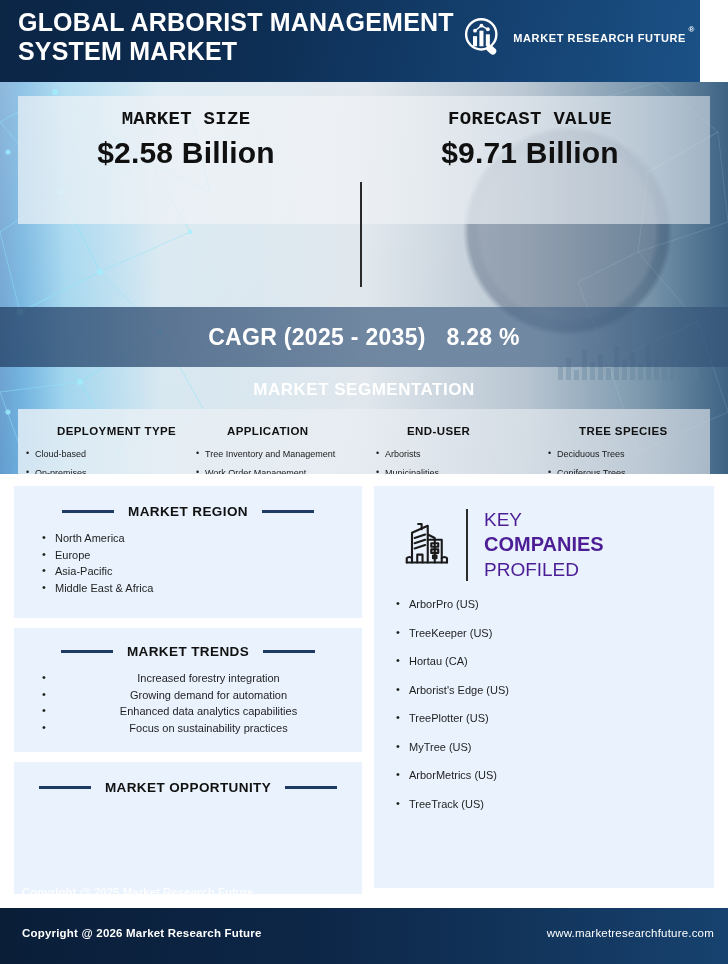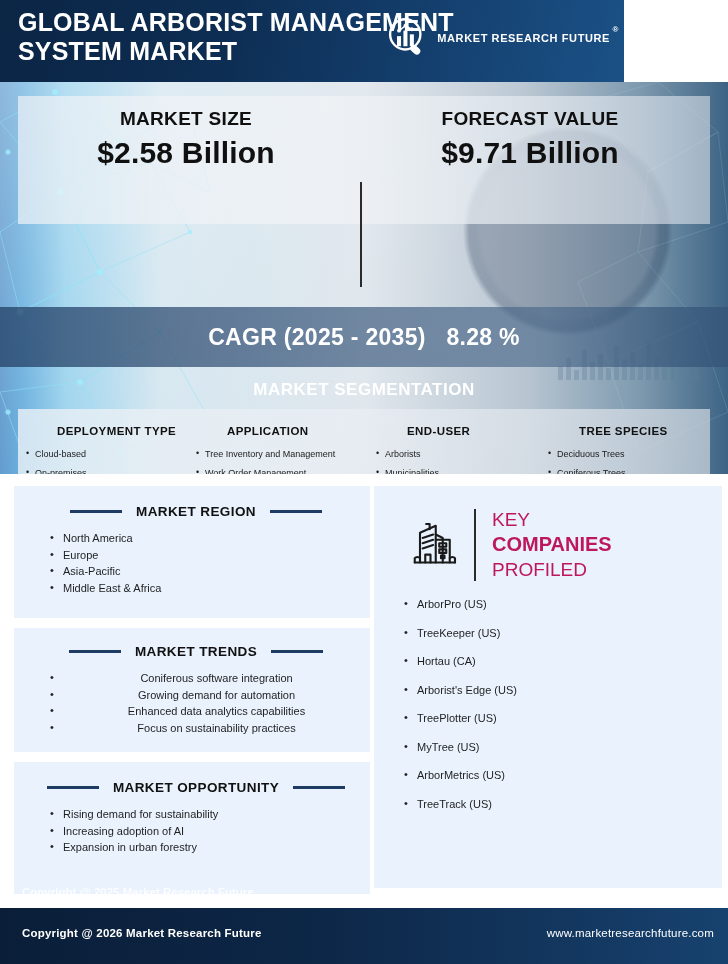--- a/index.html
+++ b/index.html
@@ -7,21 +7,21 @@
     width:728px;height:964px;
     background:#ffffff;
     font-family:"Liberation Sans", sans-serif;
     overflow:hidden;
     position:relative;
   }
   .page{position:relative;width:728px;height:964px;overflow:hidden;}
 
   
   .header{
-    position:absolute;left:0;top:0;width:624px;height:82px;
+    position:absolute;left:0;top:0;width:700px;height:82px;
     background:linear-gradient(100deg,#0b2545 0%,#0d2d52 35%,#14406f 70%,#1b5186 100%);
     overflow:hidden;
   }
   .header-title{
     position:absolute;left:18px;top:8px;width:470px;
     color:#ffffff;font-size:25px;line-height:1.14;
     font-weight:bold;letter-spacing:.2px;
     text-transform:uppercase;
   }
   .logo-wrap{position:absolute;right:14px;top:16px;display:flex;align-items:center;gap:7px;}
@@ -48,21 +48,21 @@
   .hero-bars{position:absolute;right:4%;bottom:24%;display:flex;align-items:flex-end;gap:3px;opacity:.33;}
   .hero-bars i{display:block;width:5px;background:#5c7e98;}
   .net{position:absolute;left:0;top:0;width:210px;height:392px;opacity:.85;}
   .net-r{position:absolute;right:0;top:0;width:150px;height:392px;opacity:.35;}
 
   .kpi-band{
     position:absolute;left:18px;top:14px;width:692px;height:128px;
     background:linear-gradient(90deg,rgba(236,241,246,.72) 0%,rgba(240,243,246,.80) 45%,rgba(214,222,231,.62) 100%);
   }
   .kpi{position:absolute;top:26px;text-align:center;color:#101010;}
-  .kpi-label{font-size:19px;font-weight:bold;letter-spacing:.3px;}
+  .kpi-label{font-size:19px;font-weight:bold;letter-spacing:.3px;font-family:Liberation Mono, monospace;}
   .kpi-value{font-size:30px;font-weight:bold;margin-top:6px;letter-spacing:.2px;}
   .kpi-left{left:36px;width:300px;}
   .kpi-right{left:370px;width:320px;}
   .kpi-divider{
     position:absolute;left:360px;top:100px;width:2px;height:105px;background:#2a2a2a;
   }
 
   .cagr-band{
     position:absolute;left:0;top:225px;width:728px;height:60px;
     background:linear-gradient(90deg,rgba(40,70,108,.80) 0%,rgba(58,88,124,.72) 40%,rgba(72,102,136,.62) 75%,rgba(52,84,120,.78) 100%);
@@ -89,42 +89,42 @@
   .seg-head{font-size:11.5px;font-weight:bold;color:#111;letter-spacing:.4px;margin-bottom:12px;padding-left:31px;}
   .seg-list{list-style:none;margin:0;padding:0;}
   .seg-list li{
     font-size:9px;color:#1b1b1b;line-height:1.25;margin-bottom:7.5px;
     padding-left:9px;position:relative;
   }
   .seg-list li:before{content:"\2022";position:absolute;left:0;top:-1px;font-size:9px;color:#1b1b1b;}
 
   
   .card{
-    position:absolute;background:#e9f2fd;padding-left:8px;
+    position:absolute;background:#e9f2fd;
   }
   .card-head{
     display:flex;align-items:center;justify-content:center;gap:14px;
     font-size:13.5px;font-weight:bold;color:#111;letter-spacing:.4px;
   }
   .rule{width:52px;height:2.5px;background:#1d3b63;display:block;}
   .card-list{list-style:none;margin:11px 0 0 0;padding:0 0 0 28px;}
   .card-list li{
     font-size:11px;color:#1f1f1f;line-height:1.52;padding-left:13px;position:relative;
   }
   .card-list li:before{content:"\2022";position:absolute;left:0;top:-1px;color:#1f1f1f;}
 
   #card-region{left:14px;top:486px;width:348px;height:132px;}
   #card-trends{left:14px;top:628px;width:348px;height:124px;text-align:center;}
   #card-opportunity{left:14px;top:762px;width:348px;height:132px;}
   #card-companies{left:374px;top:486px;width:340px;height:402px;}
 
   .kc-head{display:flex;align-items:center;padding:22px 0 0 24px;}
   .kc-icon{width:56px;height:56px;flex:0 0 56px;}
   .kc-bar{width:2px;height:72px;background:#2b2b2b;margin:0 16px 0 12px;}
-  .kc-words{line-height:1.28;color:#be185d;}
+  .kc-words{line-height:1.28;color:#4c1d95;}
   .kc-words div{font-size:19px;}
   .kc-words .b{font-weight:bold;font-size:20px;}
   .kc-list{list-style:none;margin:16px 0 0 0;padding:0 0 0 22px;}
   .kc-list li{
     font-size:11px;color:#1f1f1f;margin-bottom:16.5px;padding-left:13px;position:relative;
   }
   .kc-list li:before{content:"\2022";position:absolute;left:0;top:-1px;color:#1f1f1f;}
 
   
   .watermark{
@@ -298,38 +298,33 @@
     </ul>
   </div>
 
   <div class="card" id="card-trends">
     <div class="card-head" style="margin-top:16px;">
       <span class="rule"></span>
       <span>MARKET TRENDS</span>
       <span class="rule"></span>
     </div>
     <ul class="card-list">
-      <li>Coniferous software integration</li>
+      <li>Increased forestry integration</li>
       <li>Growing demand for automation</li>
       <li>Enhanced data analytics capabilities</li>
       <li>Focus on sustainability practices</li>
     </ul>
   </div>
 
   <div class="card" id="card-opportunity">
     <div class="card-head" style="margin-top:18px;">
       <span class="rule"></span>
       <span>MARKET OPPORTUNITY</span>
       <span class="rule"></span>
     </div>
-    <ul class="card-list">
-      <li>Rising demand for sustainability</li>
-      <li>Increasing adoption of AI</li>
-      <li>Expansion in urban forestry</li>
-    </ul>
   </div>
 
   <div class="card" id="card-companies">
     <div class="kc-head">
       <svg class="kc-icon" viewBox="0 0 64 64">
         <g fill="none" stroke="#1a1a1a" stroke-width="2.4" stroke-linejoin="round" stroke-linecap="round">
           <path d="M16 52 V18 L34 10 V52"></path>
           <path d="M34 20 L42 24 V52"></path>
           <path d="M34 26 H50 V52"></path>
           <path d="M23 8 H27 V14"></path>

